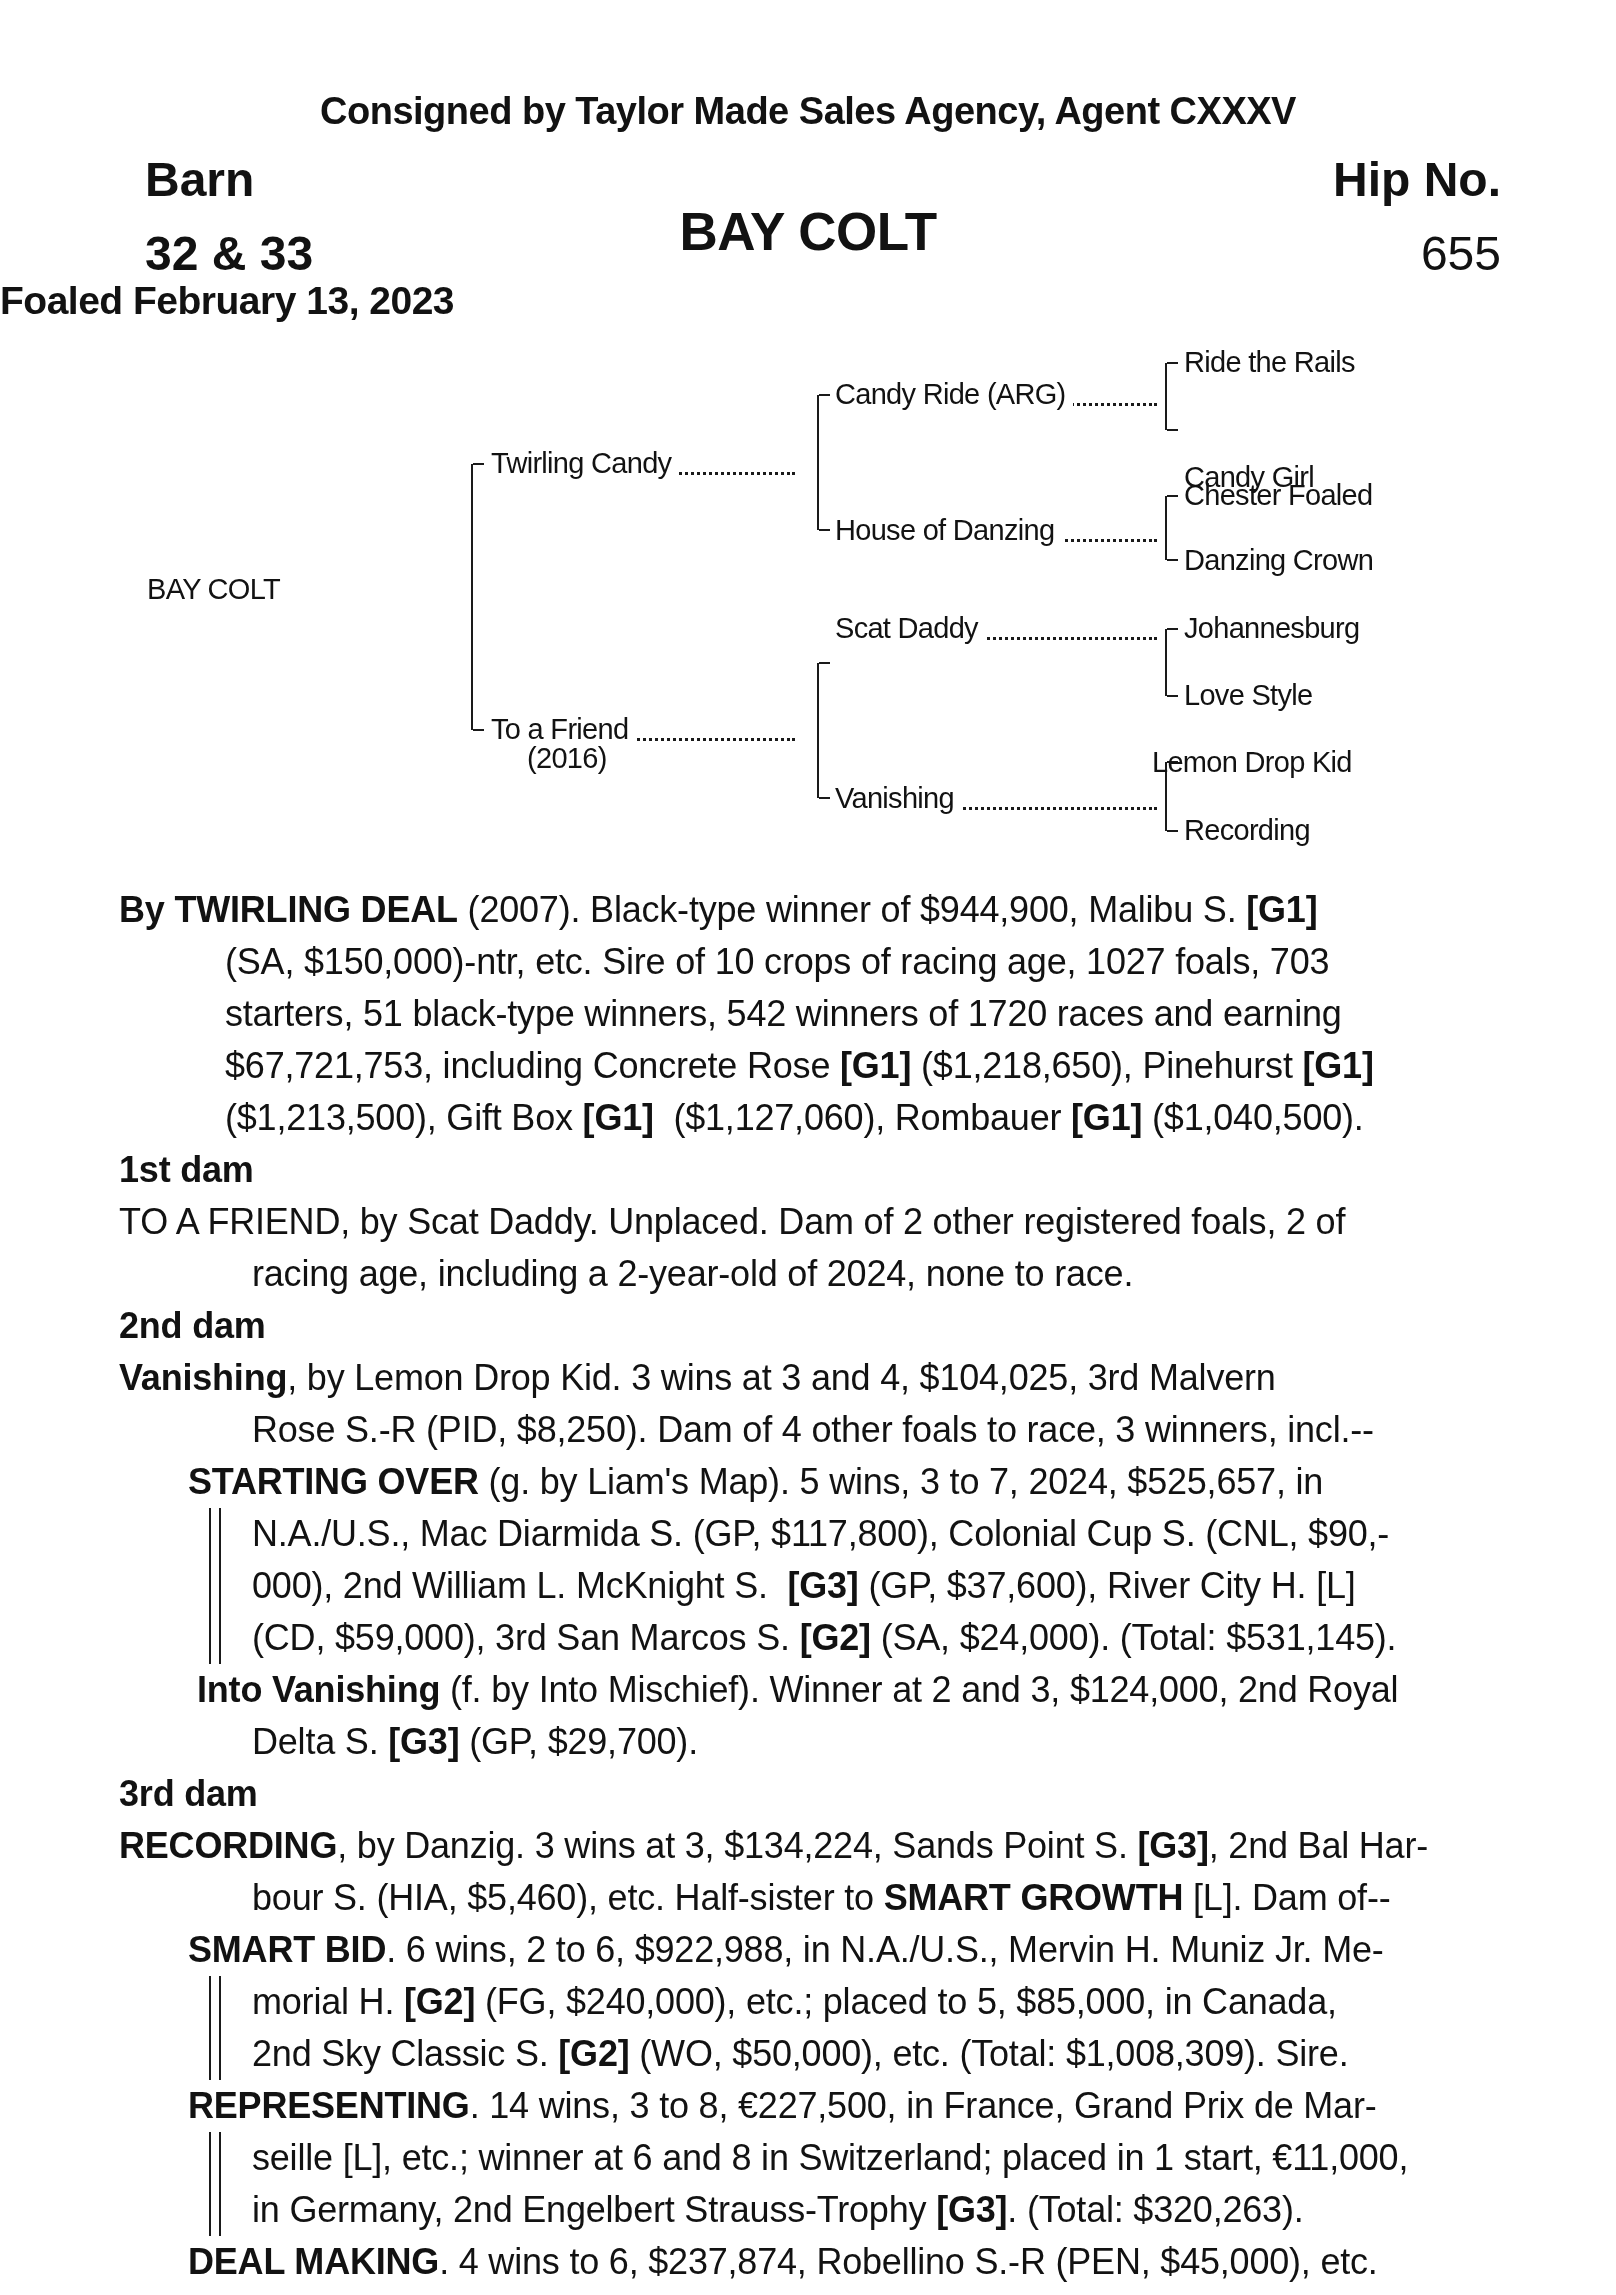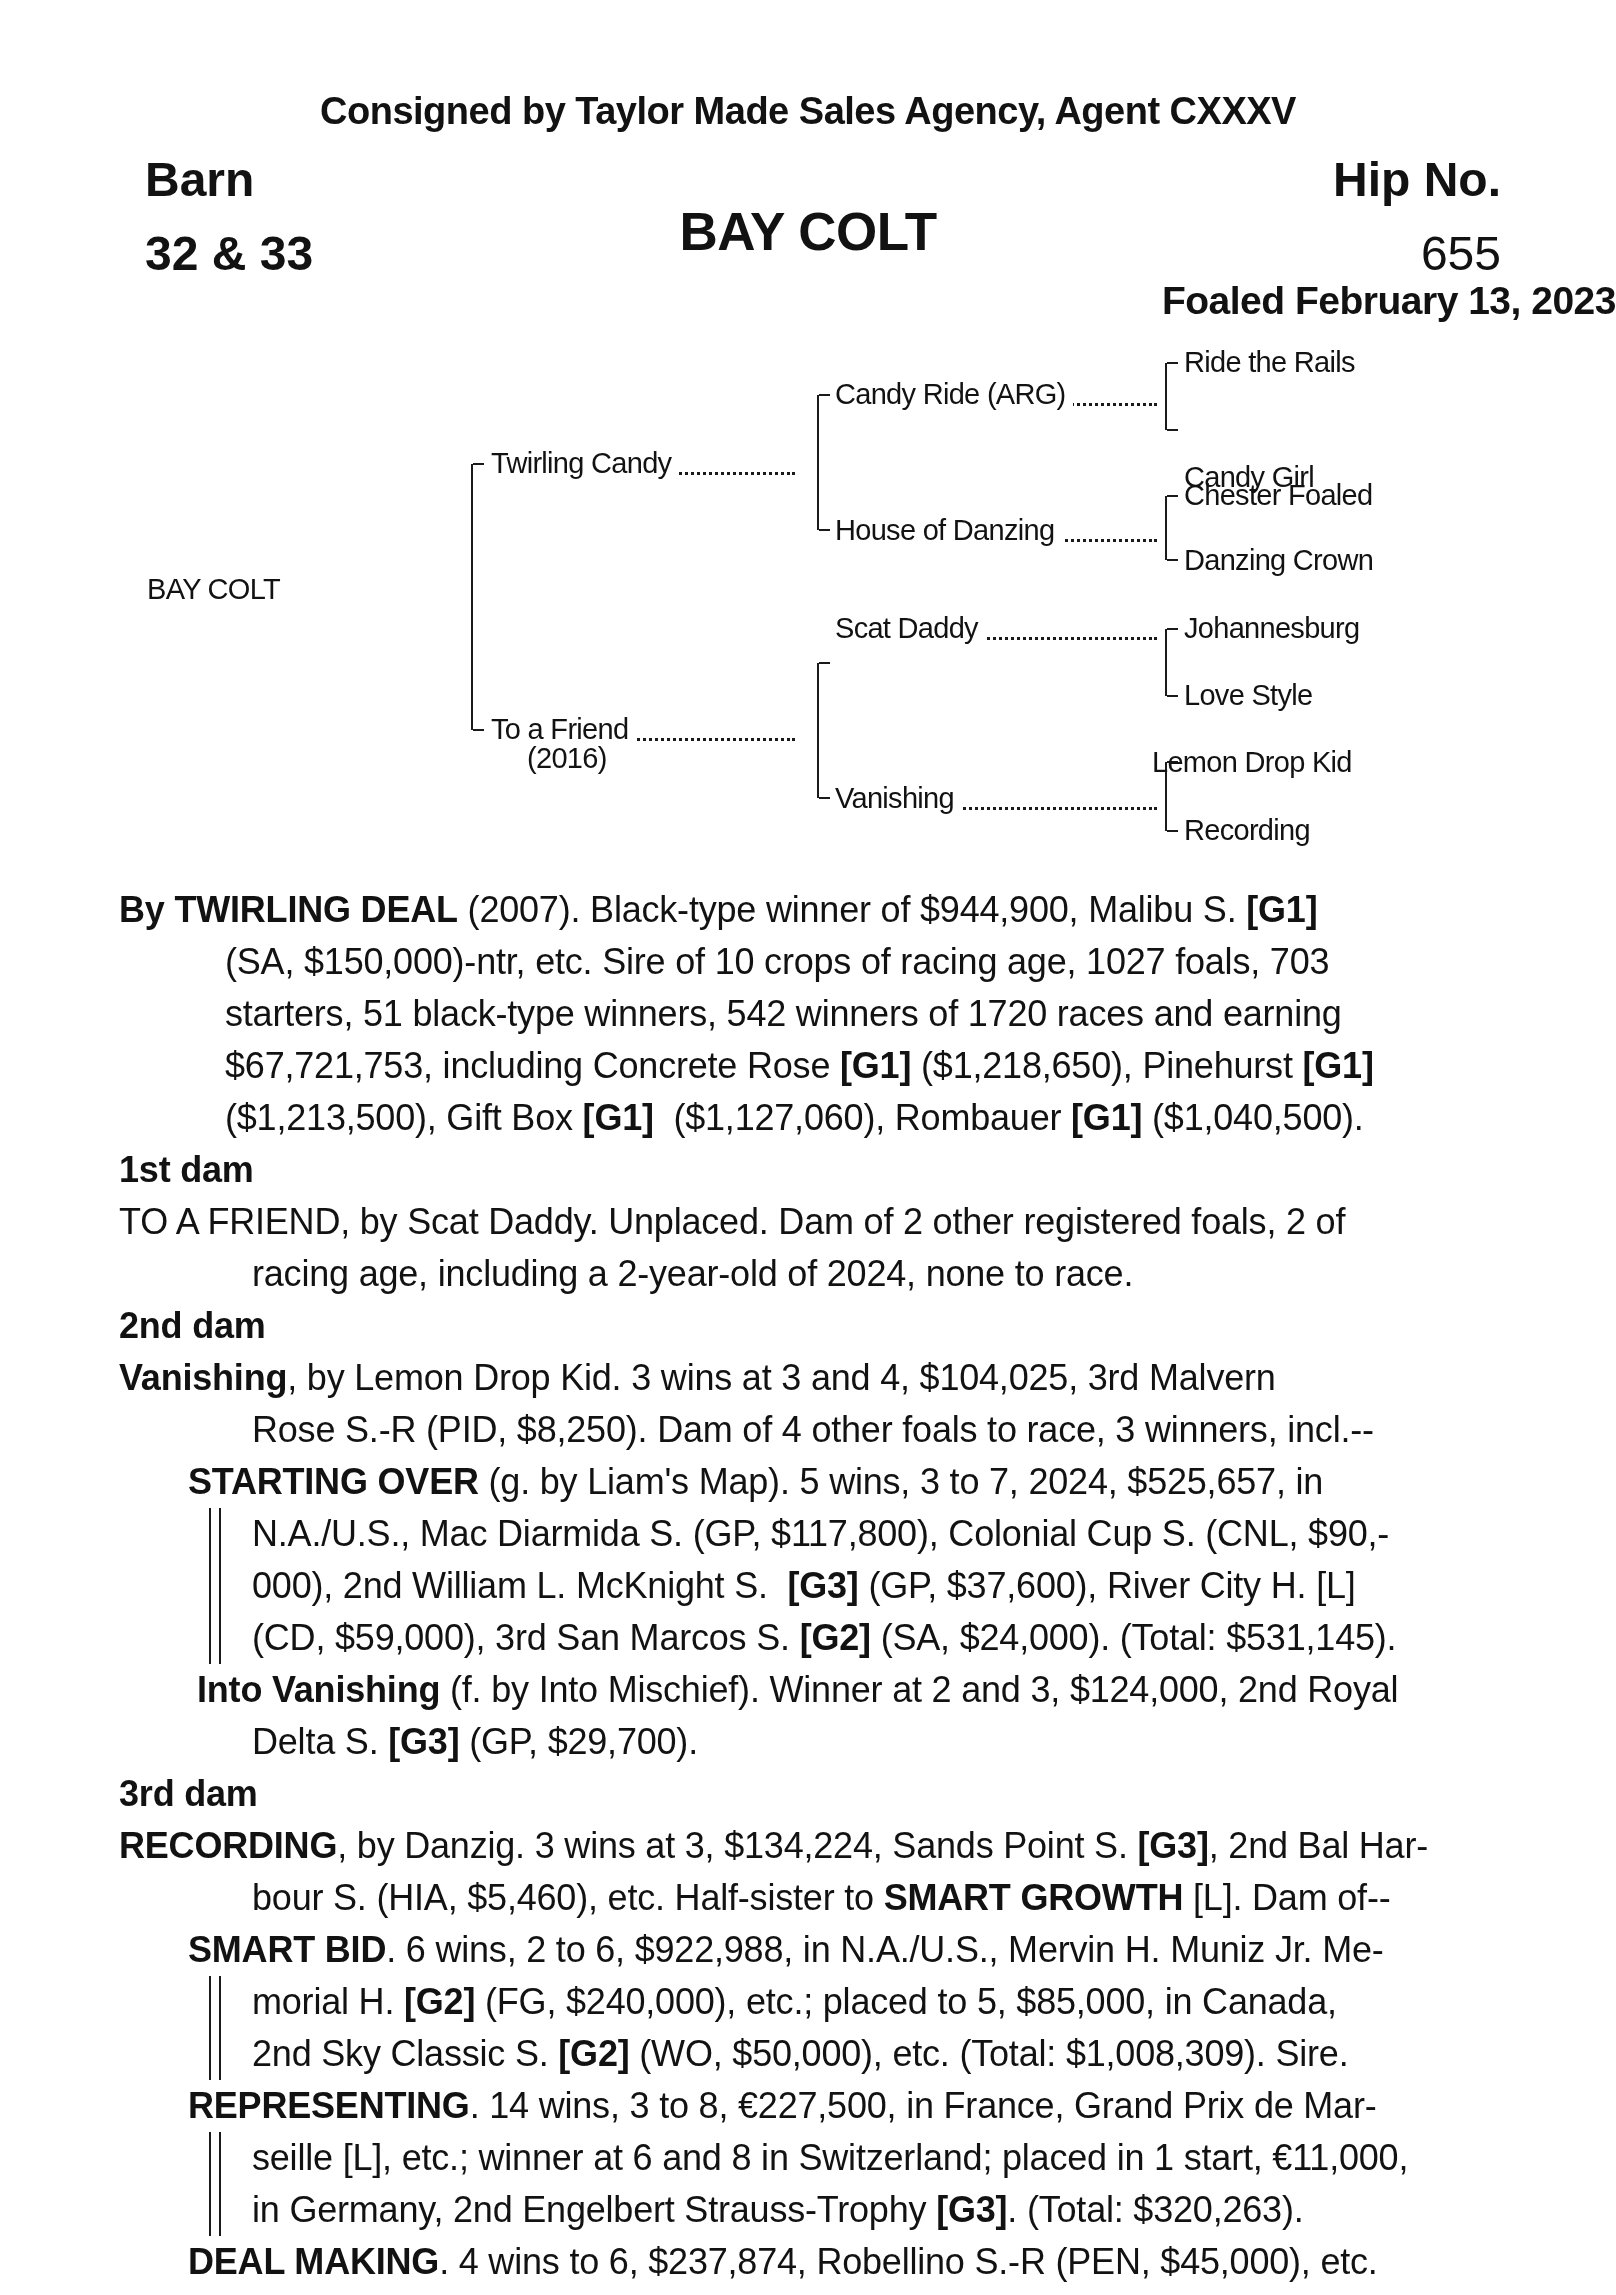--- a/index.html
+++ b/index.html
@@ -13,21 +13,21 @@
   
   .consigned {
     position:absolute; top:90px; left:0; width:1616px;
     text-align:center; font-size:38px; font-weight:bold; letter-spacing:-0.5px;
   }
   .barn-label   { position:absolute; left:145px;  top:152px; font-size:48px; font-weight:bold; }
   .barn-value   { position:absolute; left:145px;  top:226px; font-size:48px; font-weight:bold; }
   .hip-label    { position:absolute; right:115px; top:152px; font-size:48px; font-weight:bold; text-align:right; }
   .hip-value    { position:absolute; right:115px; top:226px; font-size:48px; font-weight:normal; text-align:right; }
   .horse-title  { position:absolute; top:201px; left:0; width:1616px; text-align:center; font-size:53px; font-weight:bold; letter-spacing:-0.5px; }
-  .foaled-line  { position:absolute; top:279px; left:0; width:1616px; text-align:right; font-size:39px; font-weight:bold; letter-spacing:-0.5px; }
+  .foaled-line  { position:absolute; top:279px; left:0; width:1616px; text-align:left; font-size:39px; font-weight:bold; letter-spacing:-0.5px; }
 
   
   .tree { position:absolute; inset:0; font-size:29px; letter-spacing:-0.7px; }
   .tnode { position:absolute; height:33px; line-height:33px; white-space:nowrap; }
   .tnode .leader { position:absolute; left:2.8px; right:0; bottom:5.5px; border-bottom:3.7px dotted #1a1a1a; }
   .tnode .tname { position:relative; background:#fff; padding-right:7.3px; }
   .plain { position:absolute; height:33px; line-height:33px; white-space:nowrap; }
   .bracket { position:absolute; border-left:2.3px solid #1a1a1a; }
   .bracket::before, .bracket::after { content:""; position:absolute; left:0; width:11px; height:2.3px; background:#1a1a1a; }
   .bracket::before { top:-0.9px; } .bracket::after { bottom:-0.9px; }

